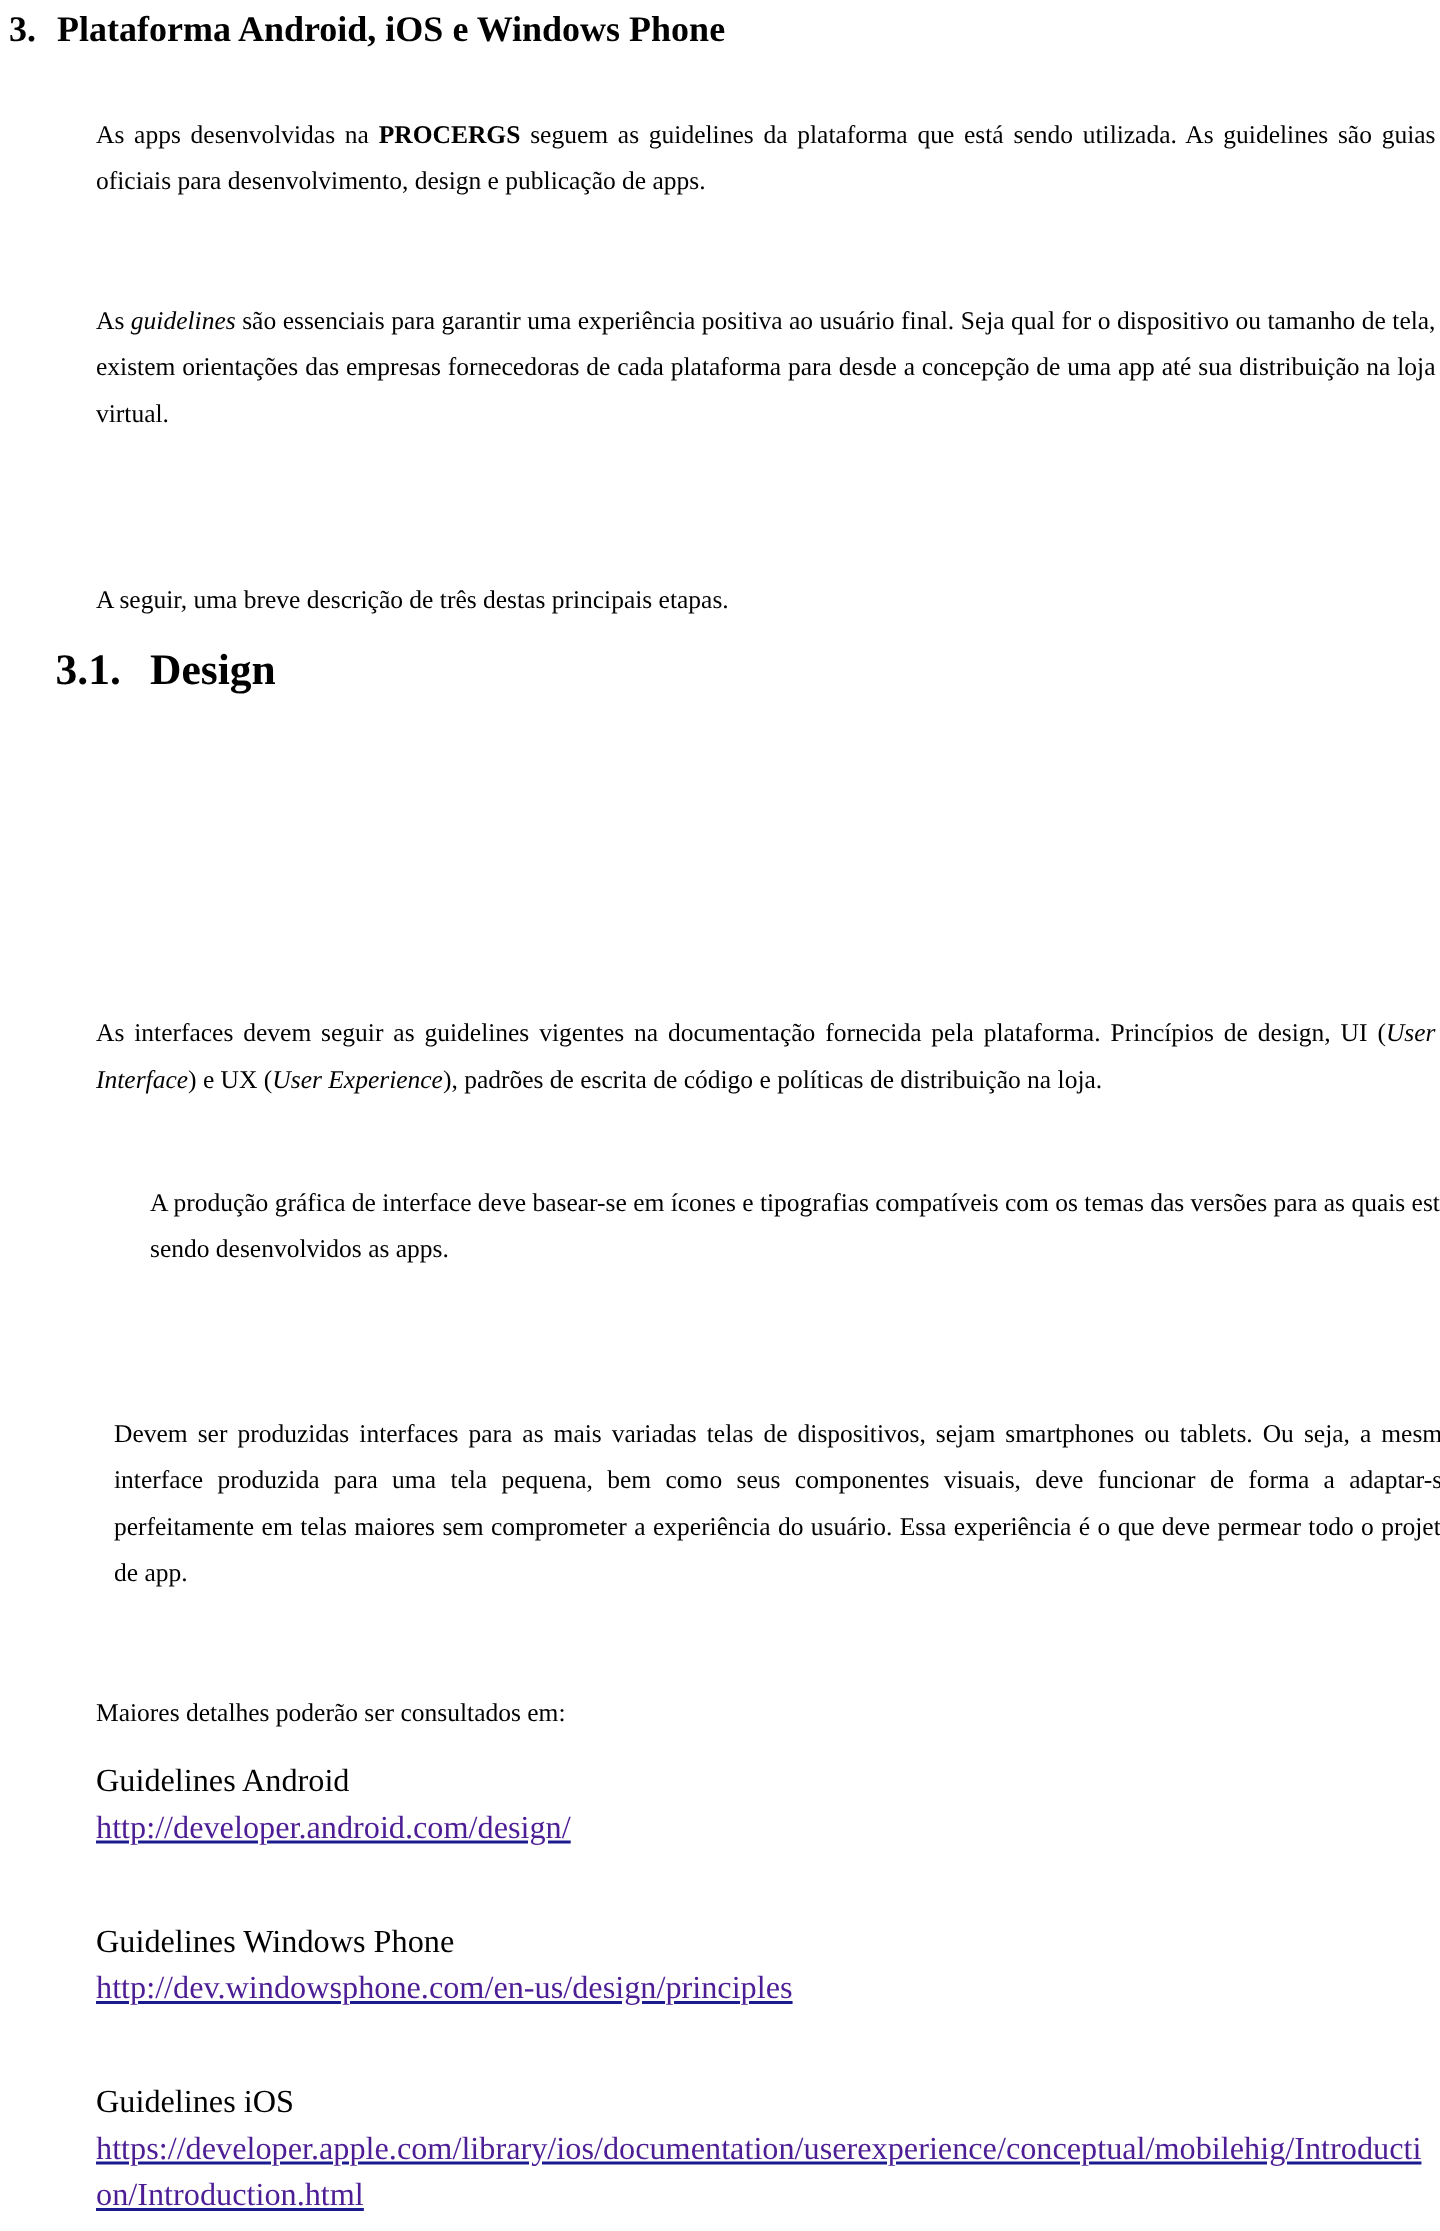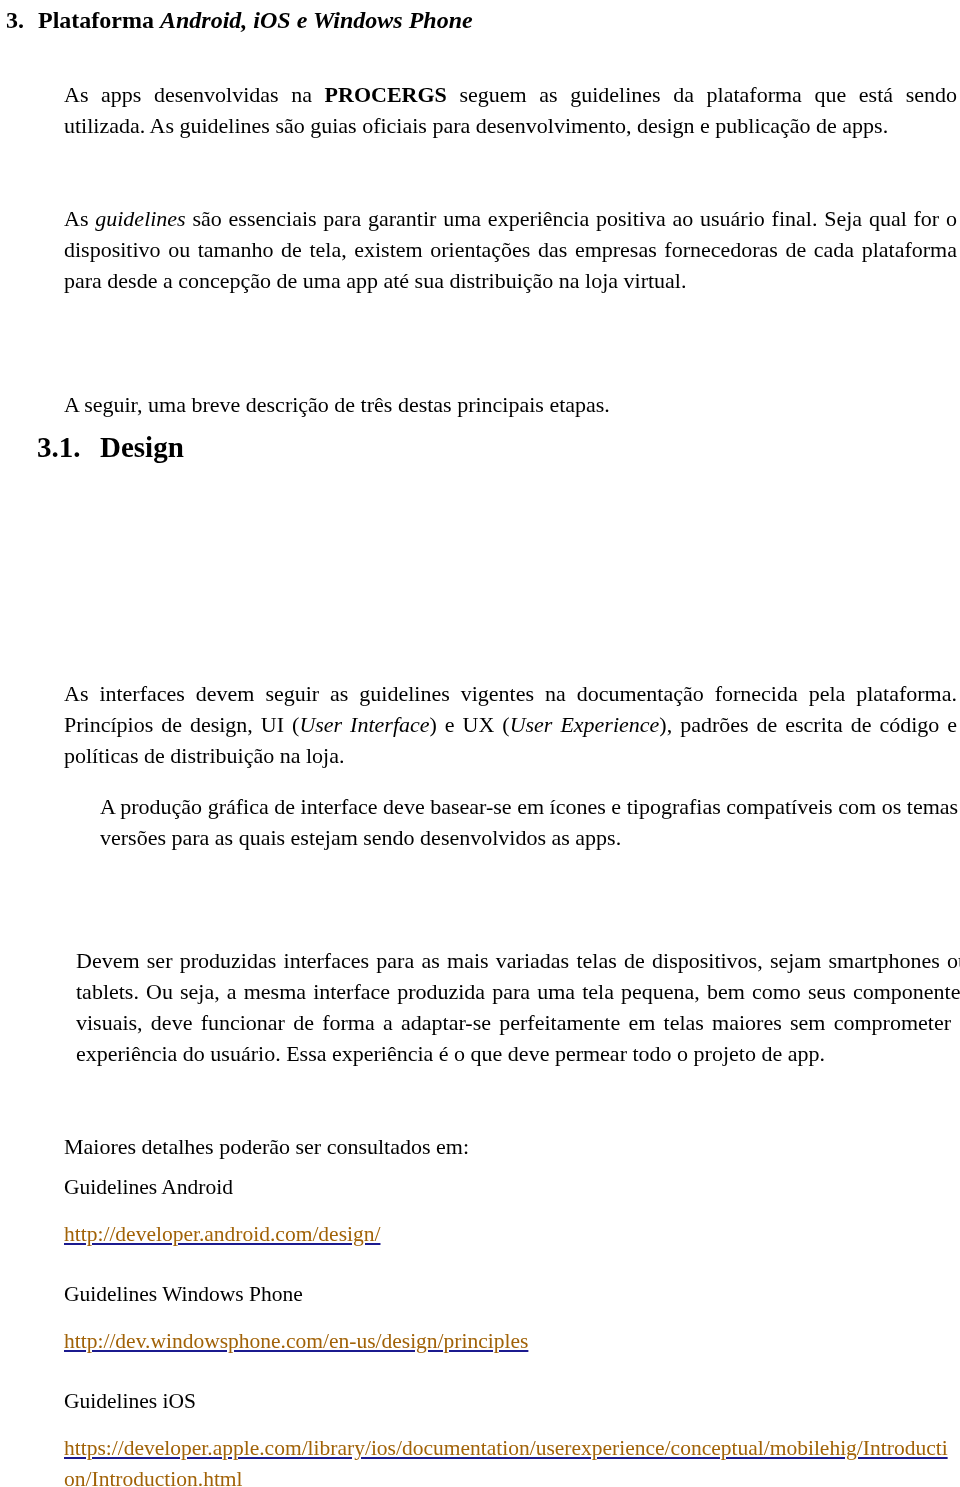--- a/index.html
+++ b/index.html
@@ -42,42 +42,41 @@
     min-width: 32px;
     font-weight: bold;
     font-style: normal;
   }
   .h1-section .title-plain {
     font-weight: bold;
     font-style: normal;
   }
   .h1-section .title-ital {
     font-weight: bold;
-    font-style: italic;
   }
 
   .h2-section {
     position: absolute;
     left: 37px;
     font-size: 29px;
     font-weight: bold;
     line-height: 30px;
     white-space: nowrap;
   }
   .h2-section .num {
     display: inline-block;
     min-width: 63px;
   }
 
   
   .para {
     position: absolute;
     left: 64px;
     width: 893px;
-    font-size: 22px;
+    font-size: 17px;
     line-height: 31px;
     text-align: justify;
     text-justify: inter-word;
     hyphens: none;
   }
 
   .ital { font-style: italic; }
   .bold { font-weight: bold; }
 
   
@@ -88,27 +87,26 @@
     font-weight: normal;
     line-height: 30px;
     white-space: nowrap;
   }
   .lnk {
     position: absolute;
     left: 64px;
     width: 893px;
     font-size: 21.5px;
     line-height: 31px;
-    color: #a16207;
+    color: #4c1d95;
     text-decoration: underline;
     text-decoration-color: #1b1a8f;
     text-underline-offset: 2px;
     word-break: break-all;
     cursor: pointer;
-    margin-top: 16px;
   }
 
   
   .p1  { top: 57px; }
   .p2  { top: 181px; }
   .p3  { top: 367px; }
   .h31 { top: 432px; }
   .p4  { top: 501px; }
   .p5  { top: 656px; }
   .p6  { top: 769px; margin-left: 36px; }

